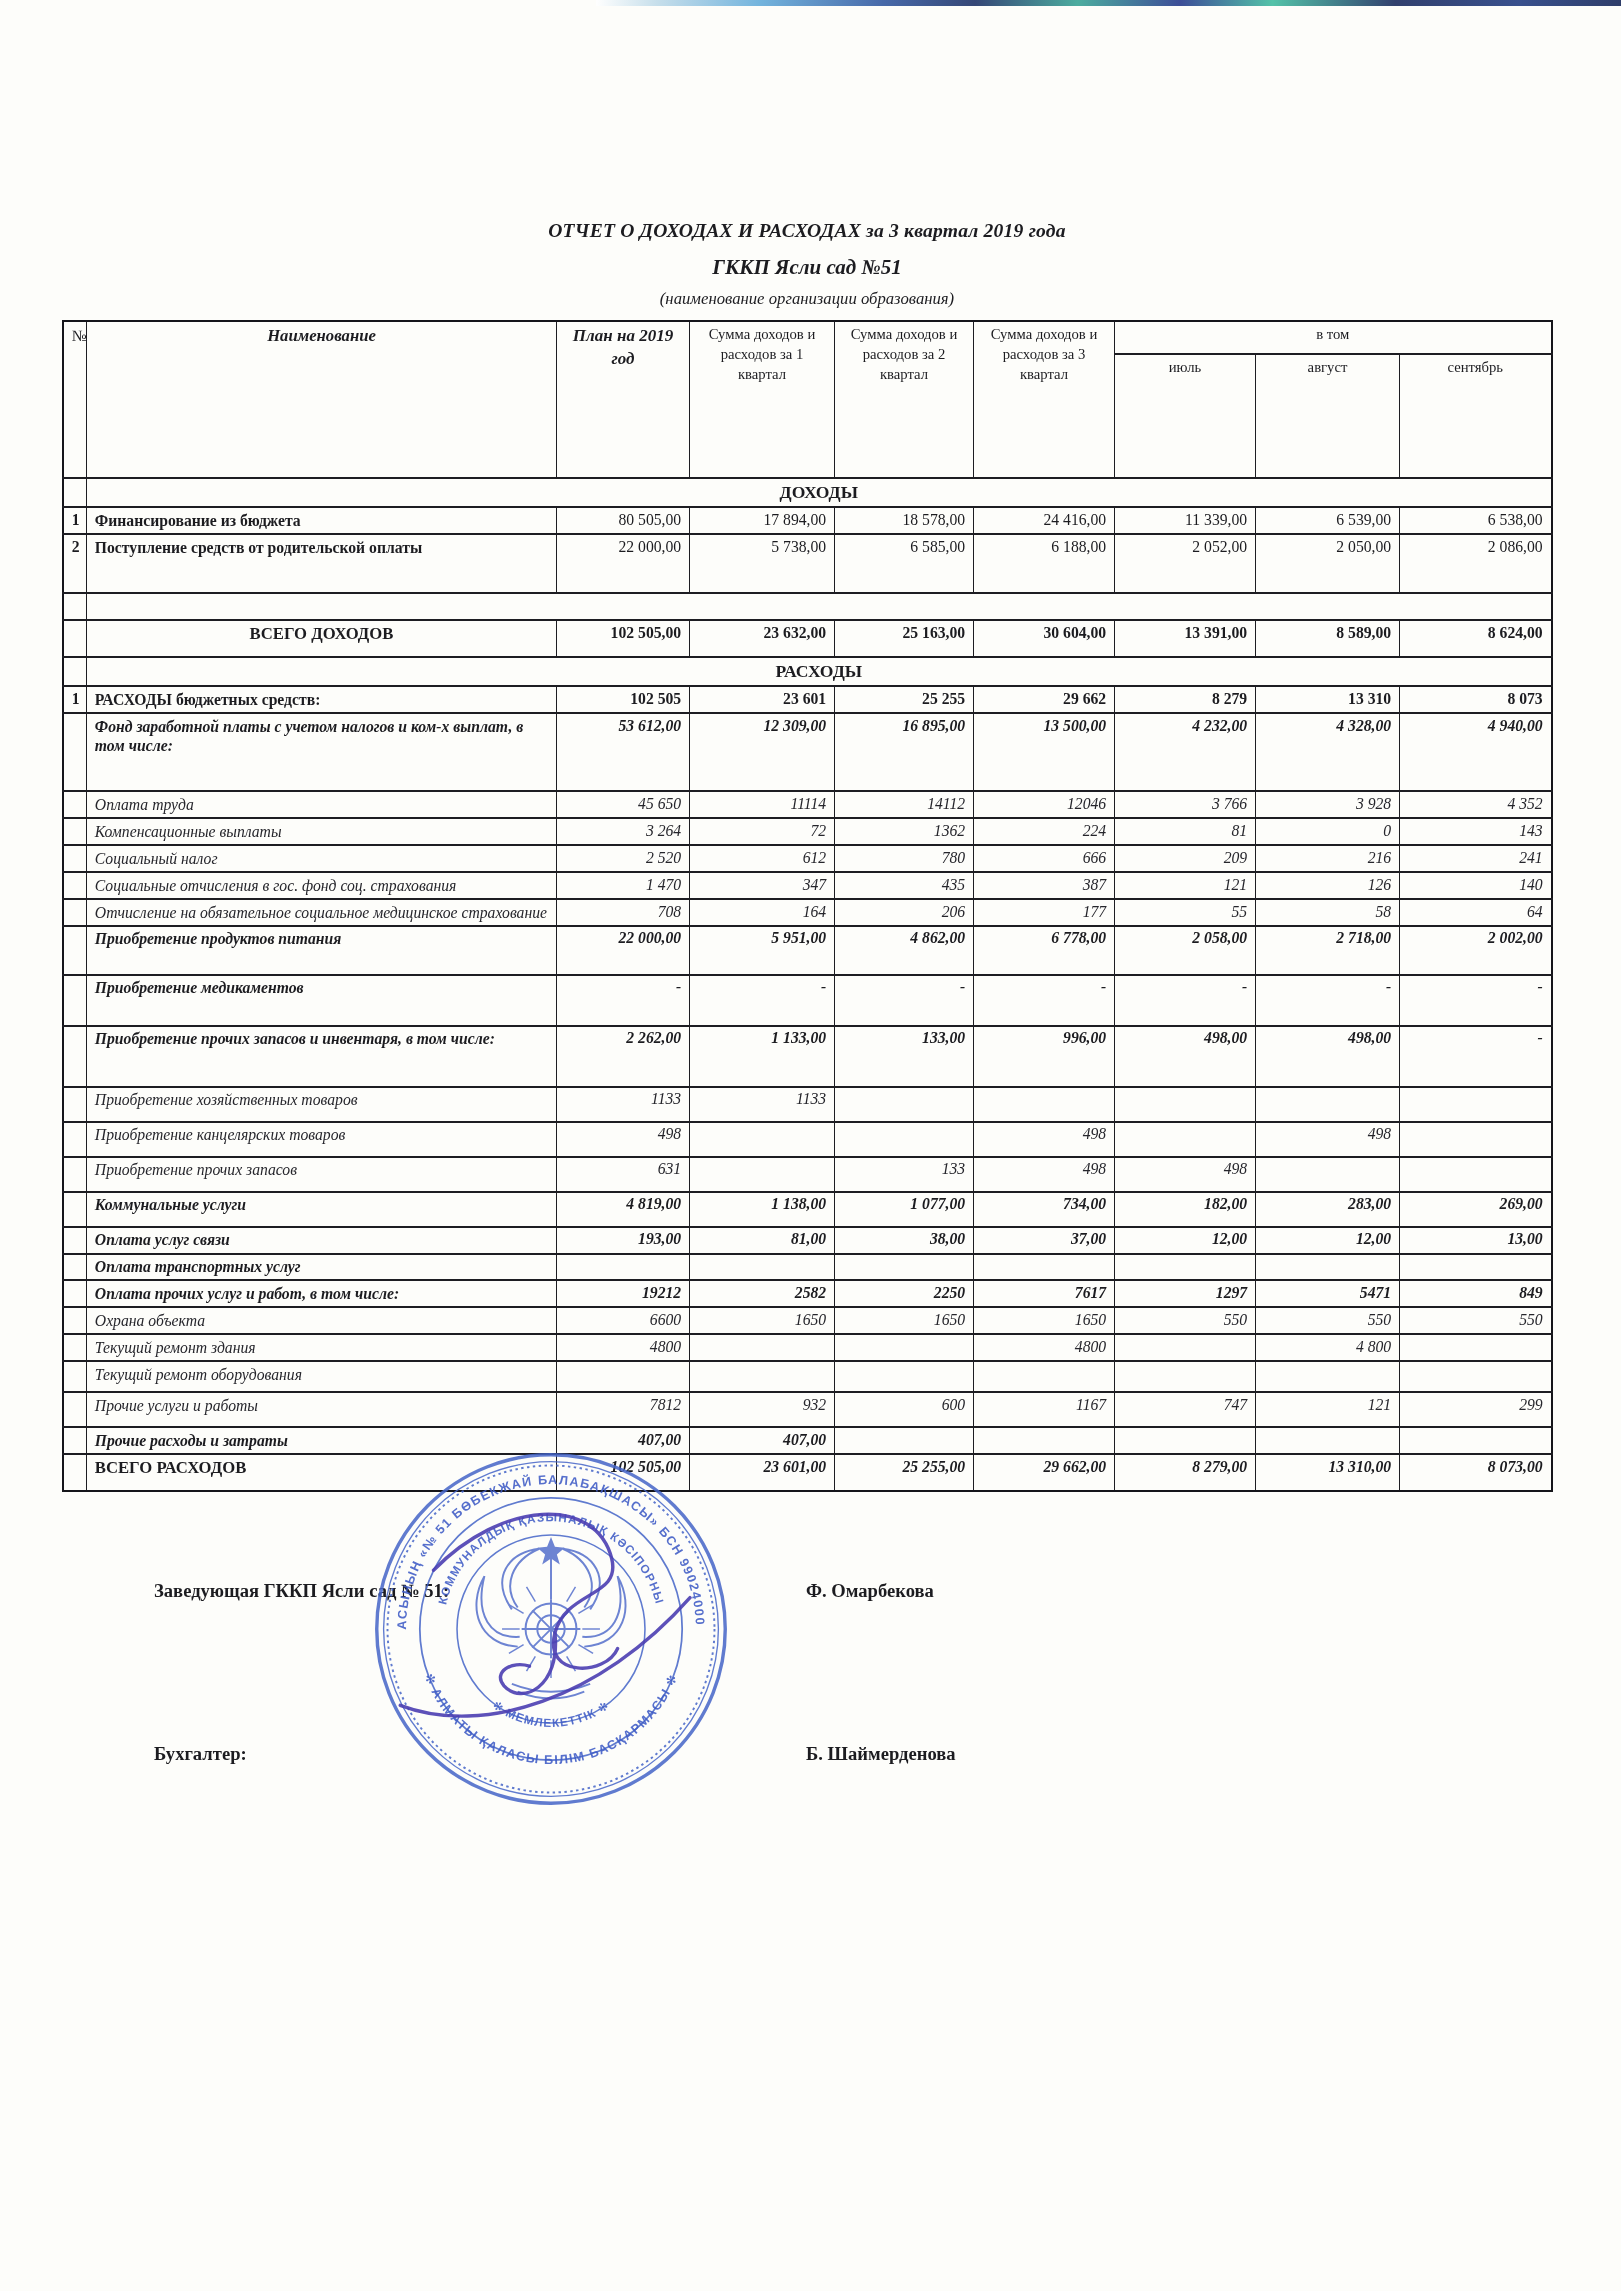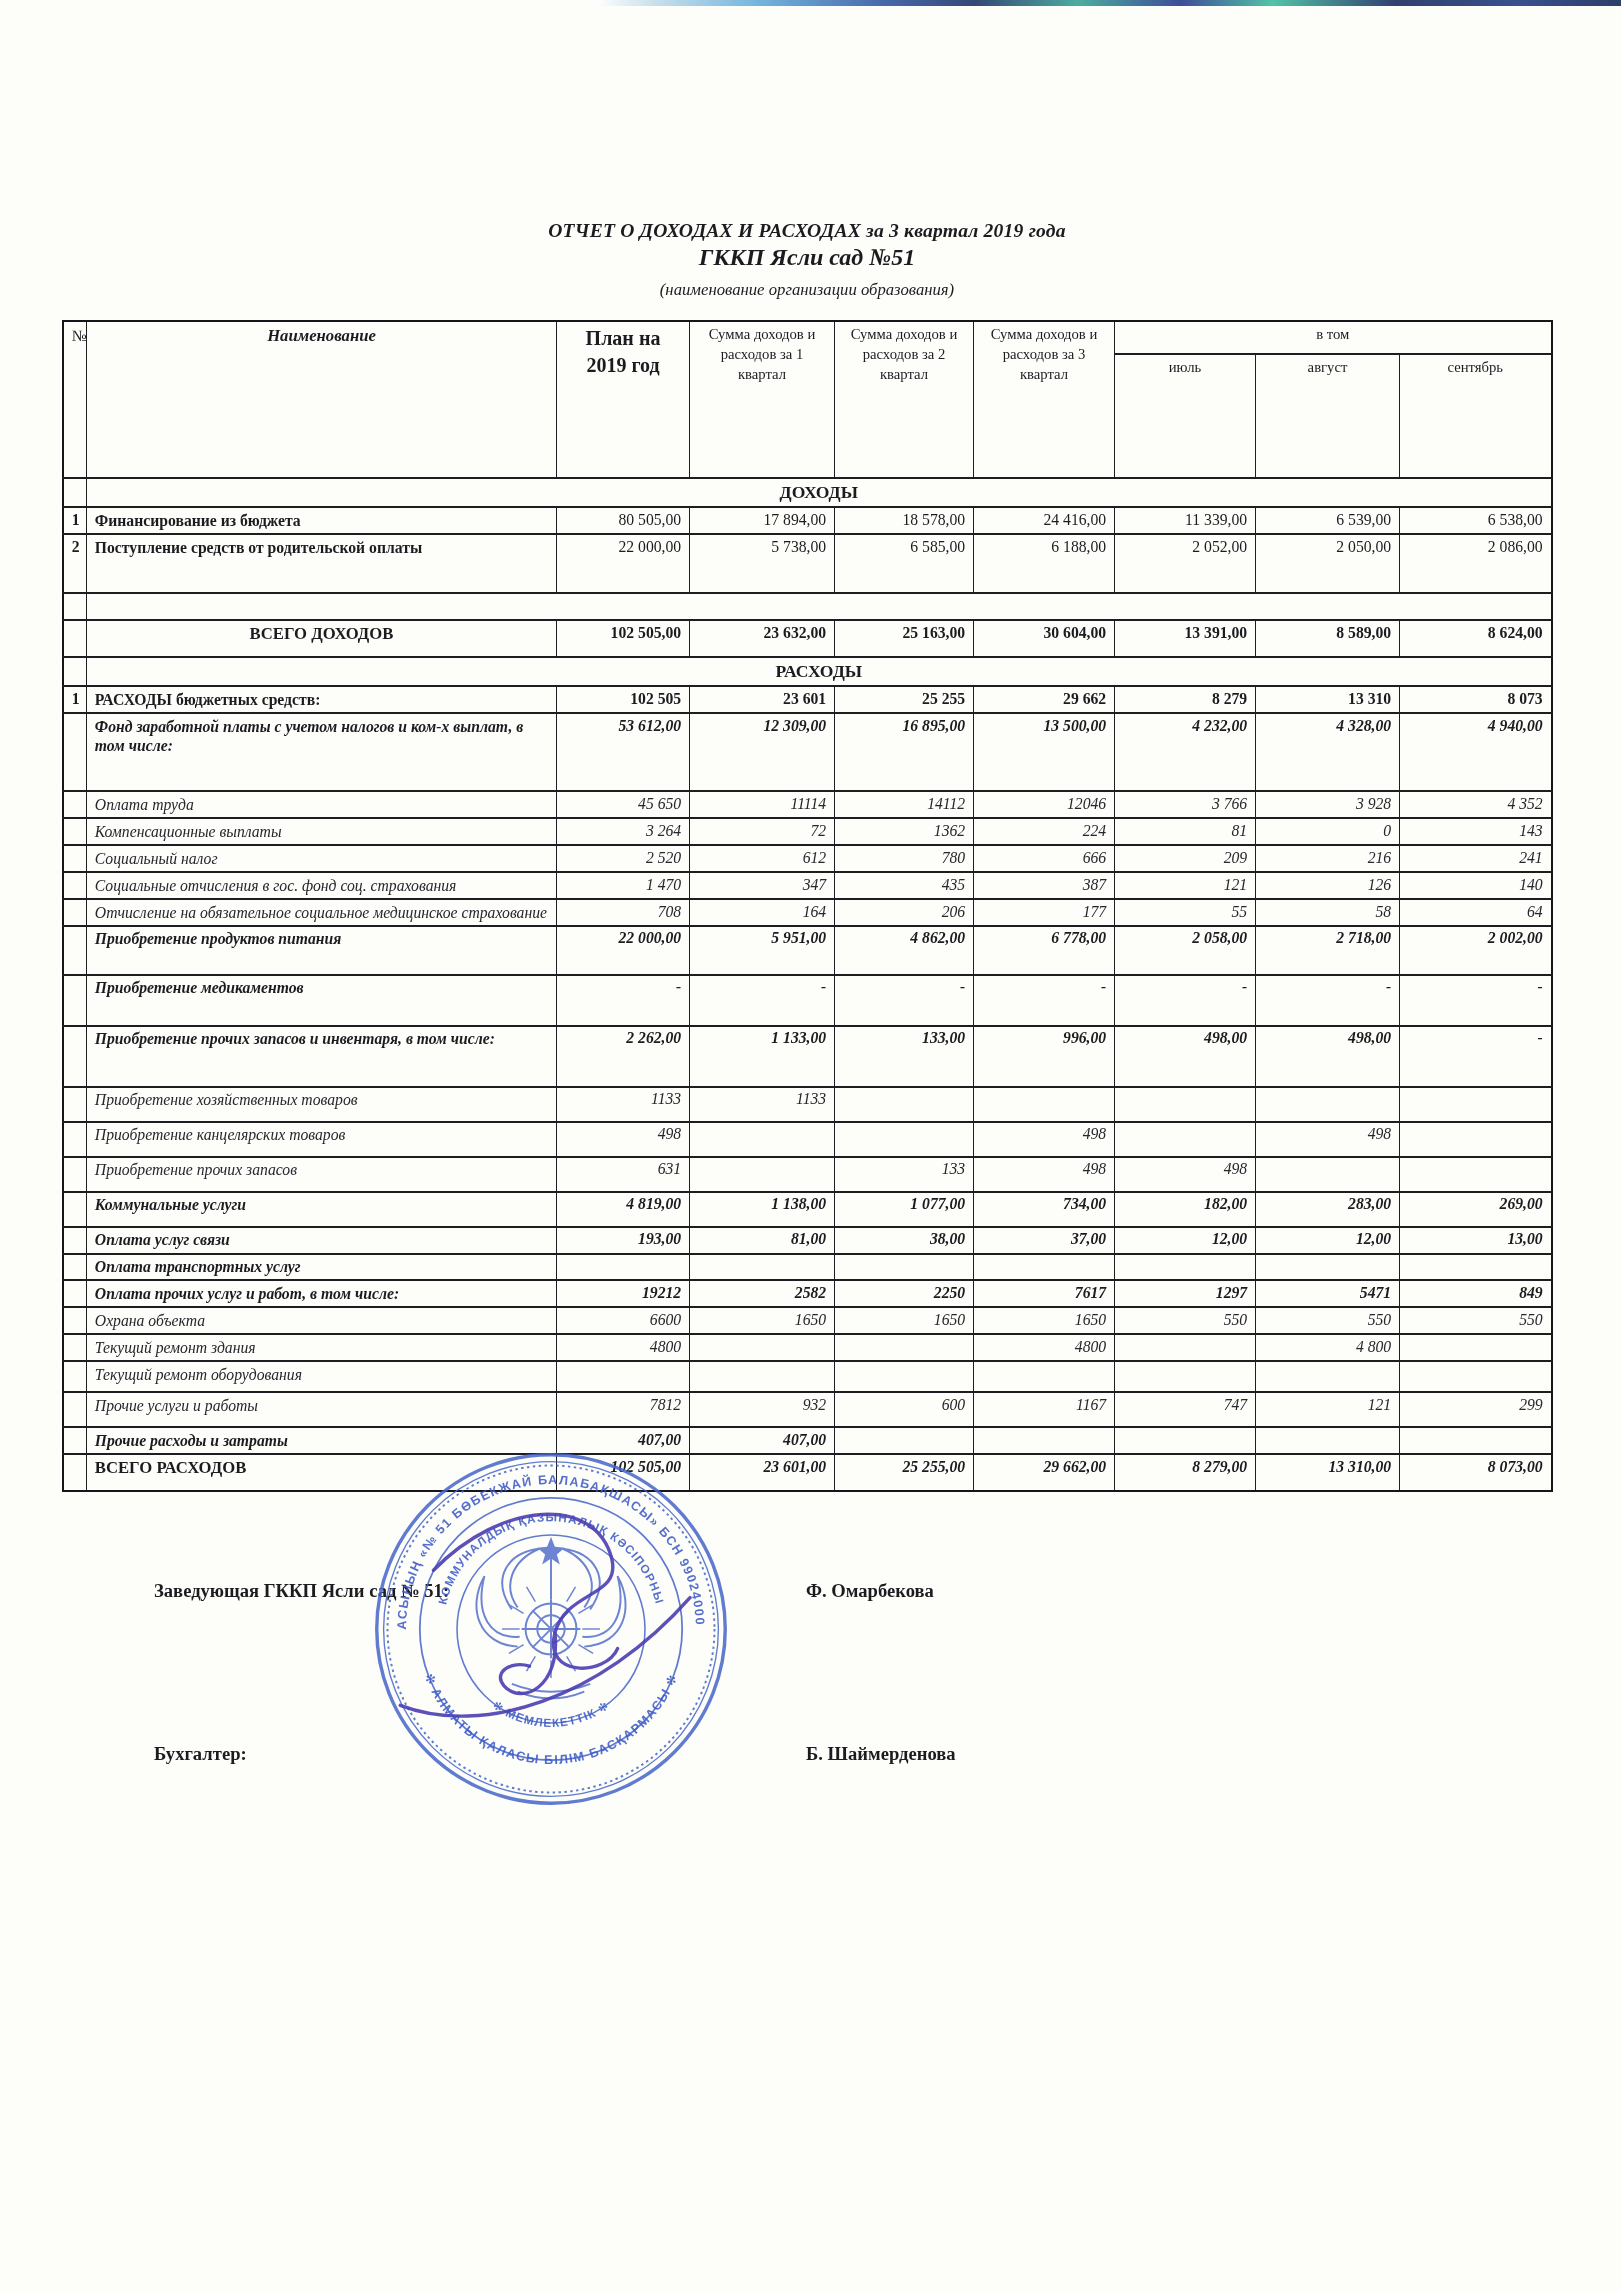--- a/index.html
+++ b/index.html
@@ -13,42 +13,42 @@
     margin:0 auto;
   }
   
   .scan-strip{
     position:absolute;top:0;left:596px;width:1025px;height:5.9px;
     background:linear-gradient(90deg,#ffffff 0%,#bcd9e8 6%,#5aa7d8 16%,#274f9b 28%,#12275f 37%,#2d9e8f 47%,#1b2f86 57%,#35b89a 66%,#0e1f55 78%,#16327a 90%,#0a1c50 100%);
     opacity:.85;
   }
   .titleblock{position:absolute;left:62px;top:220px;width:1490px;text-align:center;}
   .doc-title{font-size:19.6px;font-weight:700;font-style:italic;letter-spacing:0.2px;}
-  .doc-subtitle{font-size:24px;font-weight:700;font-style:italic;margin-top:2px;}
+  .doc-subtitle{font-size:21px;font-weight:700;font-style:italic;margin-top:13px;}
   .doc-orgnote{font-size:16.7px;font-style:italic;margin-top:8.8px;}
   .units-note{position:absolute;left:62px;top:295px;width:1490px;text-align:right;font-size:15.7px;font-style:italic;}
 
   table.report{
     position:absolute;left:62px;top:320px;width:1490px;
     border-collapse:collapse;table-layout:fixed;
     font-size:15.7px;
   }
   table.report th,table.report td{
     border:1.6px solid #1d1d22;
     padding:2.9px 7.8px;
     vertical-align:top;
     overflow:hidden;
   }
   table.report{border:2.9px solid #15151a;}
   table.report th{border-bottom-width:2.5px;}
   table.report td{border-top-width:2px;}
   thead th{font-weight:400;text-align:center;vertical-align:middle;font-size:14.7px;line-height:1.35;}
   th.h-num{vertical-align:bottom;text-align:left;font-style:normal;font-size:15.7px;padding:3.9px 2px;}
   th.h-name{font-weight:700;font-style:italic;font-size:16.7px;}
-  th.h-plan{font-weight:700;font-size:20px;}
+  th.h-plan{font-weight:700;font-style:italic;font-size:17px;}
   th.h-group{height:25.5px;font-size:14.7px;}
   tr.h-top th{height:25.5px;}
   tr.h-main th{height:116px;}
 
   td.c-num{text-align:left;padding:2.9px 2px;font-weight:700;}
   td.c-name{text-align:left;line-height:1.22;}
   td.c-val{text-align:right;padding-right:9.8px;white-space:nowrap;}
 
   tr.section-row td{border-top-width:2.5px;border-bottom-width:2.5px;}
   td.section-title{text-align:center;font-weight:700;font-size:17.6px;padding:2px 0;}

